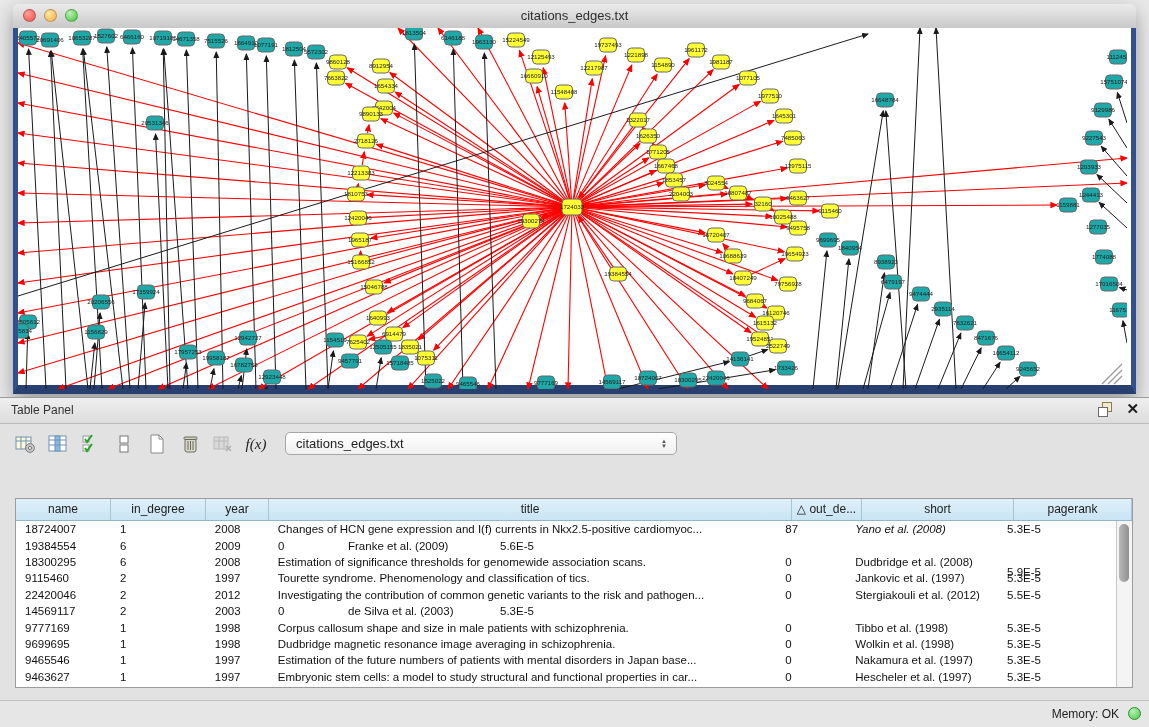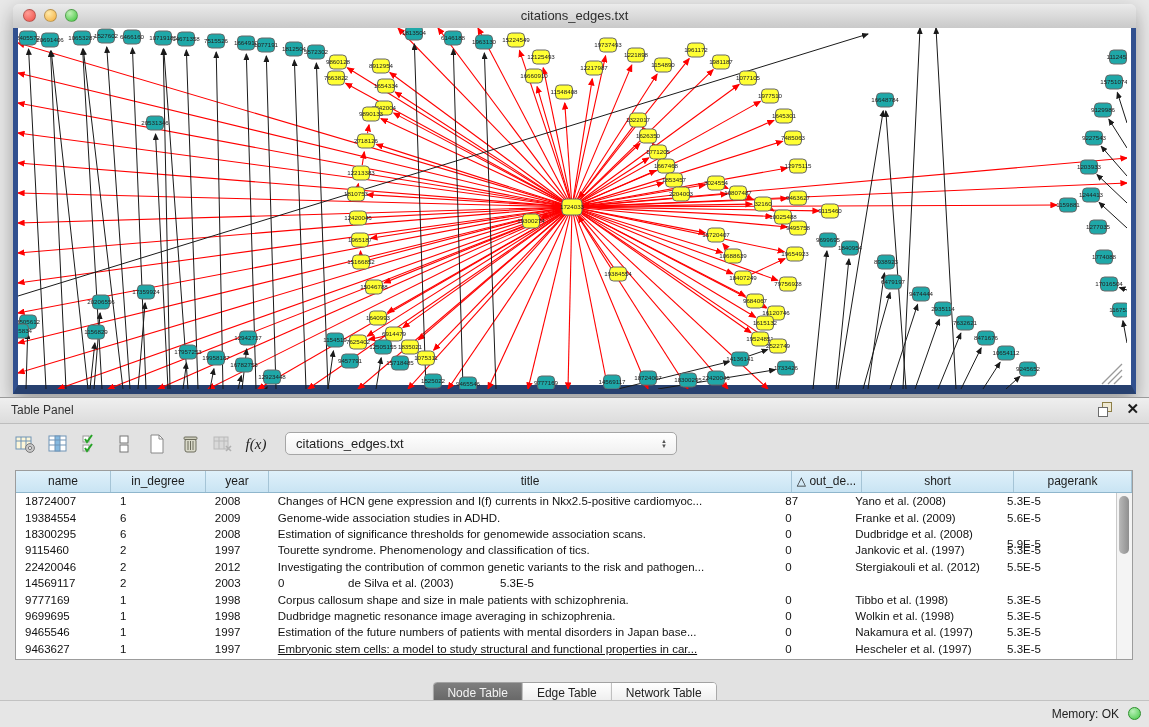--- a/index.html
+++ b/index.html
@@ -69,21 +69,21 @@
     border:1px solid #a6a6a6;border-radius:5px;
     font-size:13px;color:#222;line-height:22px;padding-left:10px;box-sizing:border-box;
   }
   .combo .stepper{
     position:absolute;right:6px;top:2px;width:12px;height:18px;
     display:flex;flex-direction:column;align-items:center;justify-content:center;
     color:#555;font-size:6px;line-height:5px;
   }
 
   .data-table{
-    position:absolute;left:15px;top:72px;width:1118px;height:190px;
+    position:absolute;left:15px;top:100px;width:1118px;height:190px;
     background:#ffffff;border:1px solid #9c9c9c;box-sizing:border-box;
     overflow:hidden;
   }
   .thead{display:flex;height:22px;background:linear-gradient(#dff0fa,#c9e4f3);
     border-bottom:1px solid #8fb6cc;box-sizing:border-box;}
   .th{
     font-size:12px;color:#1c1c1c;text-align:center;line-height:21px;
     border-right:1px solid #a5c4d6;box-sizing:border-box;overflow:hidden;white-space:nowrap;
   }
   .tbody{position:absolute;left:0;top:22px;right:16px;bottom:0;}
@@ -651,28 +651,27 @@
         <div class="th" style="width: 152px;">short</div>
         <div class="th" style="width: 118px;">pagerank</div>
       </div>
     <div class="tbody">
         <div class="tr">
           <div class="td" style="width: 95px;">18724007</div>
           <div class="td" style="width: 95px;">1</div>
           <div class="td" style="width: 63px;">2008</div>
           <div class="td" style="width: 508px; flex: 1 1 auto;">Changes of HCN gene expression and I(f) currents in Nkx2.5-positive cardiomyoc...</div>
           <div class="td" style="width: 70px;">87</div>
-          <div class="td" style="width: 152px;">Yano et al. (2008)</div>
+          <div class="td" style="width: 152px; font-style: italic;">Yano et al. (2008)</div>
           <div class="td" style="width: 118px;">5.3E-5</div>
         </div>
         <div class="tr">
           <div class="td" style="width: 95px;">19384554</div>
           <div class="td" style="width: 95px;">6</div>
           <div class="td" style="width: 63px;">2009</div>
-          <div class="td" style="width: 508px; flex: 1 1 auto;">Genome-wide association studies in ADHD.</div>
           <div class="td" style="width: 70px;">0</div>
           <div class="td" style="width: 152px;">Franke et al. (2009)</div>
           <div class="td" style="width: 118px;">5.6E-5</div>
         </div>
         <div class="tr">
           <div class="td" style="width: 95px;">18300295</div>
           <div class="td" style="width: 95px;">6</div>
           <div class="td" style="width: 63px;">2008</div>
           <div class="td" style="width: 508px; flex: 1 1 auto;">Estimation of significance thresholds for genomewide association scans.</div>
           <div class="td" style="width: 70px;">0</div>
@@ -729,34 +728,29 @@
           <div class="td" style="width: 63px;">1997</div>
           <div class="td" style="width: 508px; flex: 1 1 auto;">Estimation of the future numbers of patients with mental disorders in Japan base...</div>
           <div class="td" style="width: 70px;">0</div>
           <div class="td" style="width: 152px;">Nakamura et al. (1997)</div>
           <div class="td" style="width: 118px;">5.3E-5</div>
         </div>
         <div class="tr">
           <div class="td" style="width: 95px;">9463627</div>
           <div class="td" style="width: 95px;">1</div>
           <div class="td" style="width: 63px;">1997</div>
-          <div class="td" style="width: 508px; flex: 1 1 auto; text-decoration: underline;">Embryonic stem cells: a model to study structural and functional properties in car...</div>
+          <div class="td" style="width: 508px; flex: 1 1 auto;">Embryonic stem cells: a model to study structural and functional properties in car...</div>
           <div class="td" style="width: 70px;">0</div>
           <div class="td" style="width: 152px;">Hescheler et al. (1997)</div>
           <div class="td" style="width: 118px;">5.3E-5</div>
         </div>
       </div>
     <div class="vscroll">
       <div class="vthumb"></div>
     </div>
   </div>
 
-  <div class="tab-group">
-      <span class="tab active">Node Table</span>
-      <span class="tab">Edge Table</span>
-      <span class="tab">Network Table</span>
-    </div>
 </div>
 
 <div class="status-bar">
   <span class="memory">Memory: OK</span>
   <span class="status-dot" style="background: radial-gradient(circle at 35% 30%, rgb(185, 240, 185), rgb(68, 201, 68));"></span>
 </div>
 
 </body></html>

